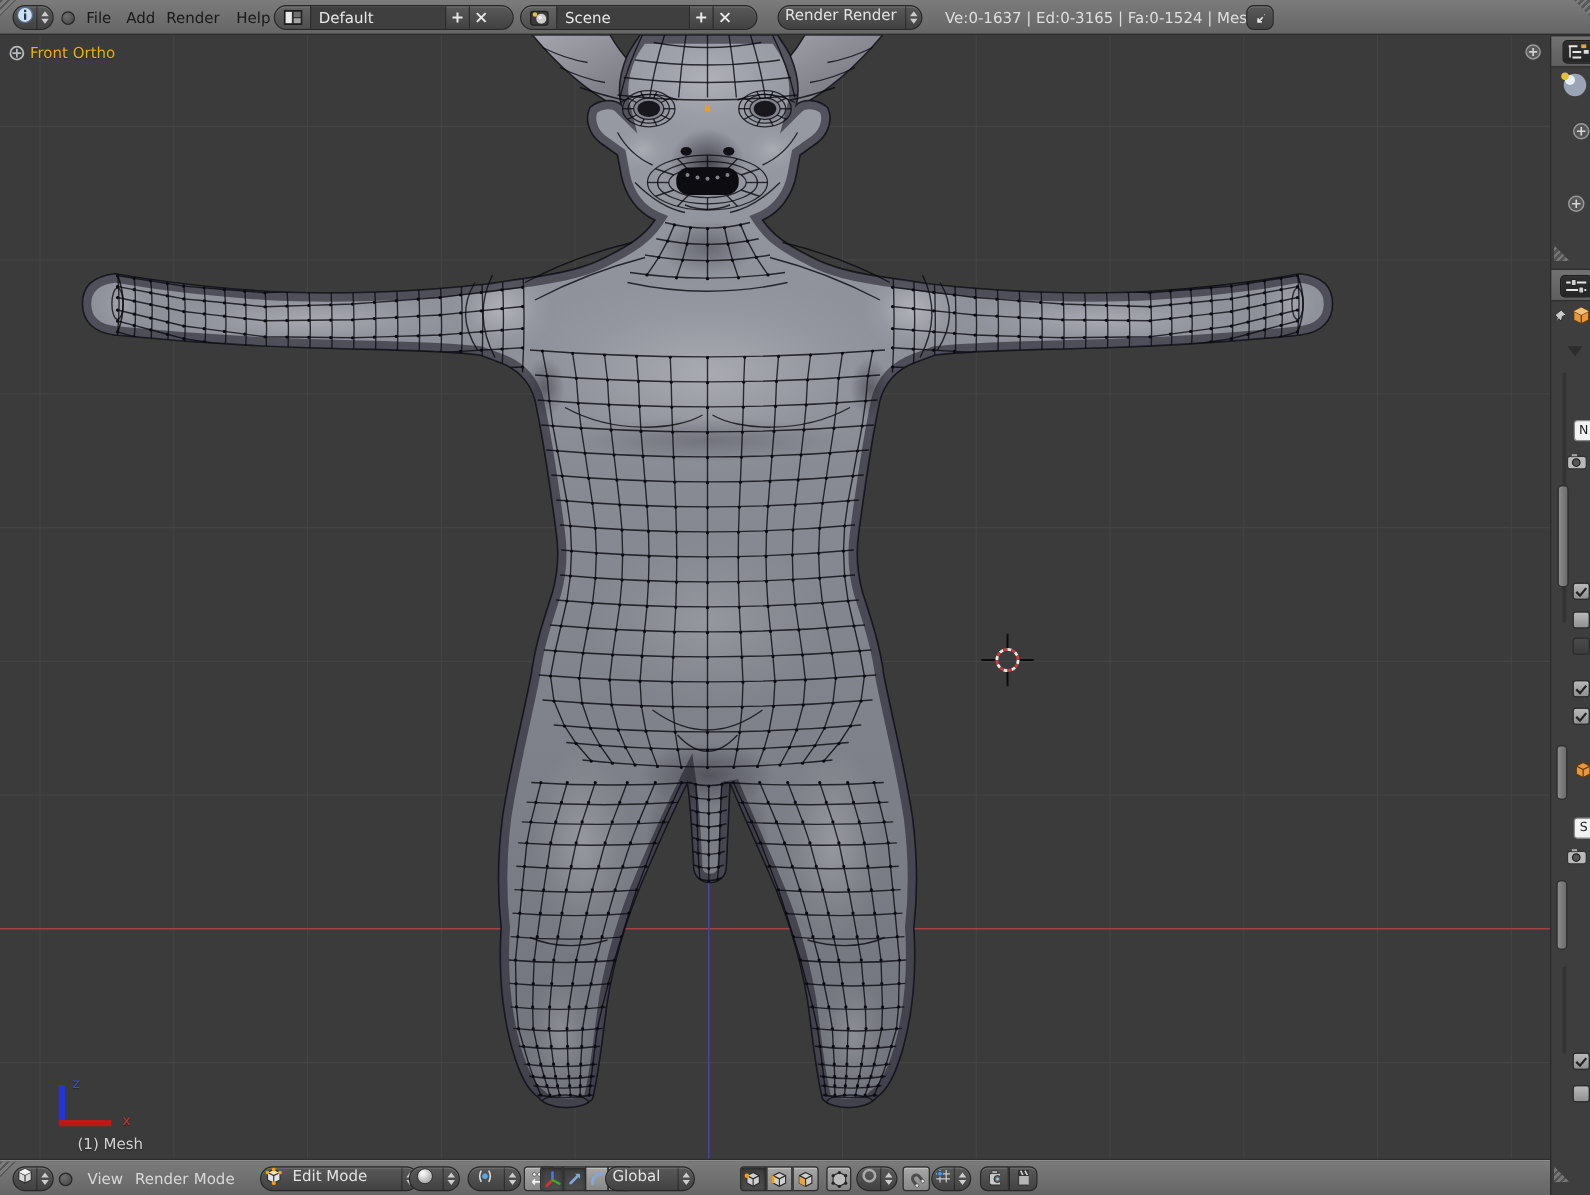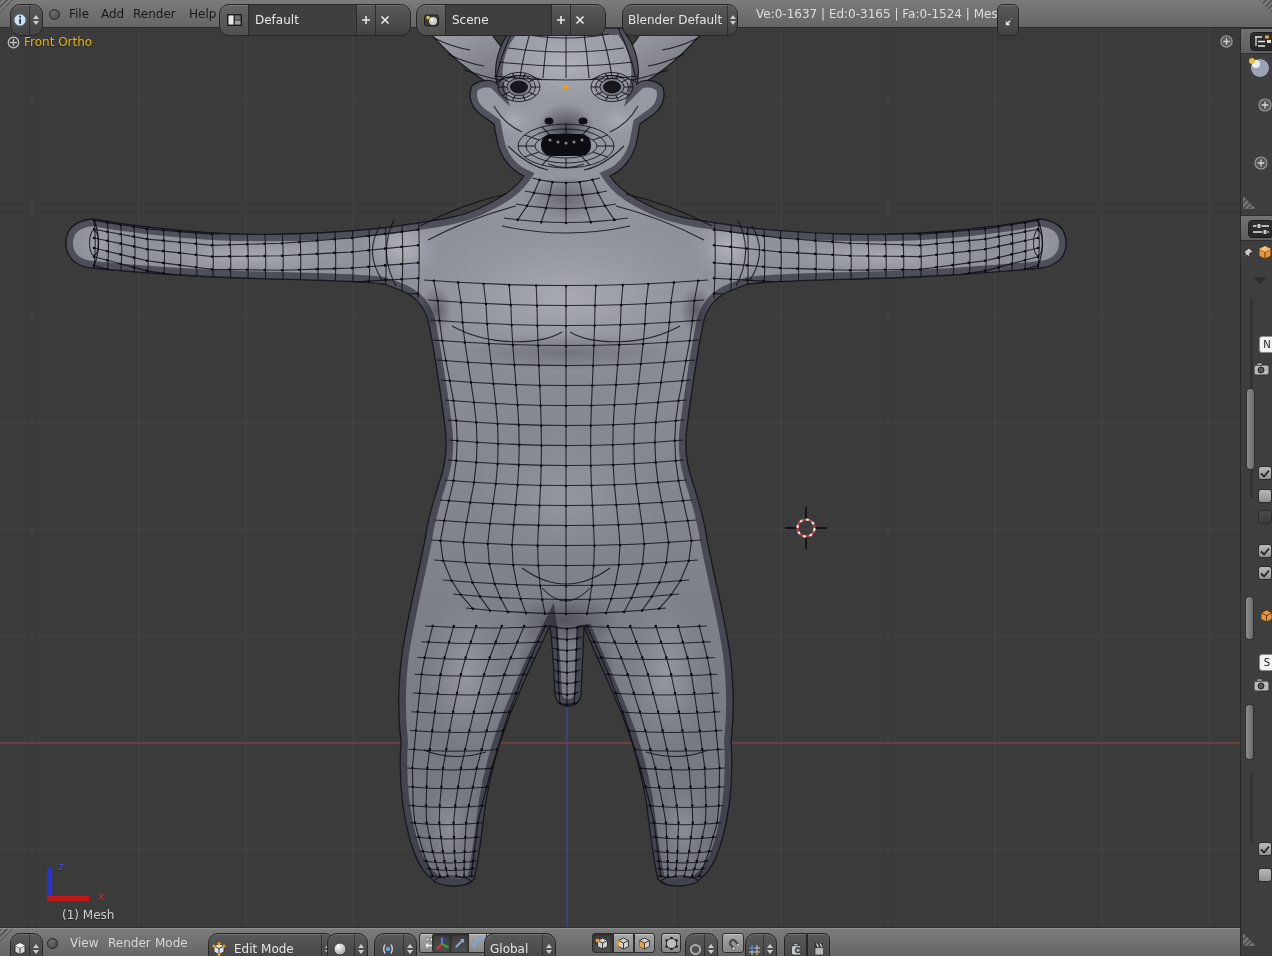--- a/index.html
+++ b/index.html
@@ -14,21 +14,21 @@
   .bar{position:absolute;left:0;height:28px;background:linear-gradient(var(--header-top),var(--header-bot))}
   .topbar{top:0;width:1272px;border-bottom:1px solid #2e2e2e;z-index:30}
   .botbar{top:928px;width:1240px;border-top:1px solid #8e8e8e;box-shadow:0 -1px 0 #2e2e2e;z-index:30}
   .grip{position:absolute;width:13px;height:13px;background:repeating-linear-gradient(135deg,#565656 0 2px,#7d7d7d 2px 4px);opacity:.9}
   .grip.tl{left:0;top:0;clip-path:polygon(0 0,100% 0,0 100%)}
   .grip.tr{right:0;top:0;clip-path:polygon(0 0,100% 0,100% 100%)}
   .grip.bl{left:0;bottom:0;clip-path:polygon(0 0,0 100%,100% 100%)}
   .mlab{position:absolute;top:0;height:28px;line-height:28px;padding:0 3px;cursor:default}
   .topbar .mlab{color:var(--text-dark)}
   .botbar .mlab{color:#d8d8d8}
-  .w{position:absolute;top:4px;height:32px;display:flex;align-items:center}
+  .w{position:absolute;top:4px;height:20px;display:flex;align-items:flex-start}
   .dd{background:linear-gradient(#595959,#424242);border:1px solid #272727;border-radius:10px;
       box-shadow:inset 0 1px 0 rgba(255,255,255,.14);color:#e3e3e3}
   .dd .lbl{padding:0 5px;white-space:nowrap}
   .spin{width:13px;align-self:stretch;display:flex;flex-direction:column;align-items:center;justify-content:center;gap:2px;border-left:1px solid rgba(0,0,0,.35)}
   .spin .up{width:0;height:0;border:3px solid transparent;border-bottom:4px solid #cdcdcd;margin-top:-2px}
   .spin .dn{width:0;height:0;border:3px solid transparent;border-top:4px solid #cdcdcd;margin-bottom:-2px}
   .grp{background:linear-gradient(#595959,#424242);border:1px solid #272727;border-radius:10px;overflow:hidden;
        box-shadow:inset 0 1px 0 rgba(255,255,255,.14)}
   .seg{height:100%;display:flex;align-items:center;justify-content:center;border:none;background:transparent;padding:0 4px;color:#e6e6e6}
   .seg+.seg{border-left:1px solid #2c2c2c}
@@ -119,21 +119,21 @@
         </svg>
     </button>
     <button class="seg" style="width:19px">
       <svg width="10" height="10">
           <path d="M1.5 1.5l7 7M8.5 1.5l-7 7" stroke="#e8e8e8" stroke-width="1.6"></path>
         </svg>
     </button>
   </div>
 
   <div class="w dd" style="left:622px;width:116px">
-    <span class="lbl">Blender Default</span>
+    <span class="lbl">Render Render</span>
     <span class="spin" style="margin-left:auto">
         <i class="up"></i>
         <i class="dn"></i>
       </span>
   </div>
 
   <span class="mlab" style="left:753px;color:#dedede">Ve:0-1637 | Ed:0-3165 | Fa:0-1524 | Mesh</span>
 
   <button class="w dd" style="left:997px;width:22px;justify-content:center;border-radius:6px">
     <svg width="14" height="14">

